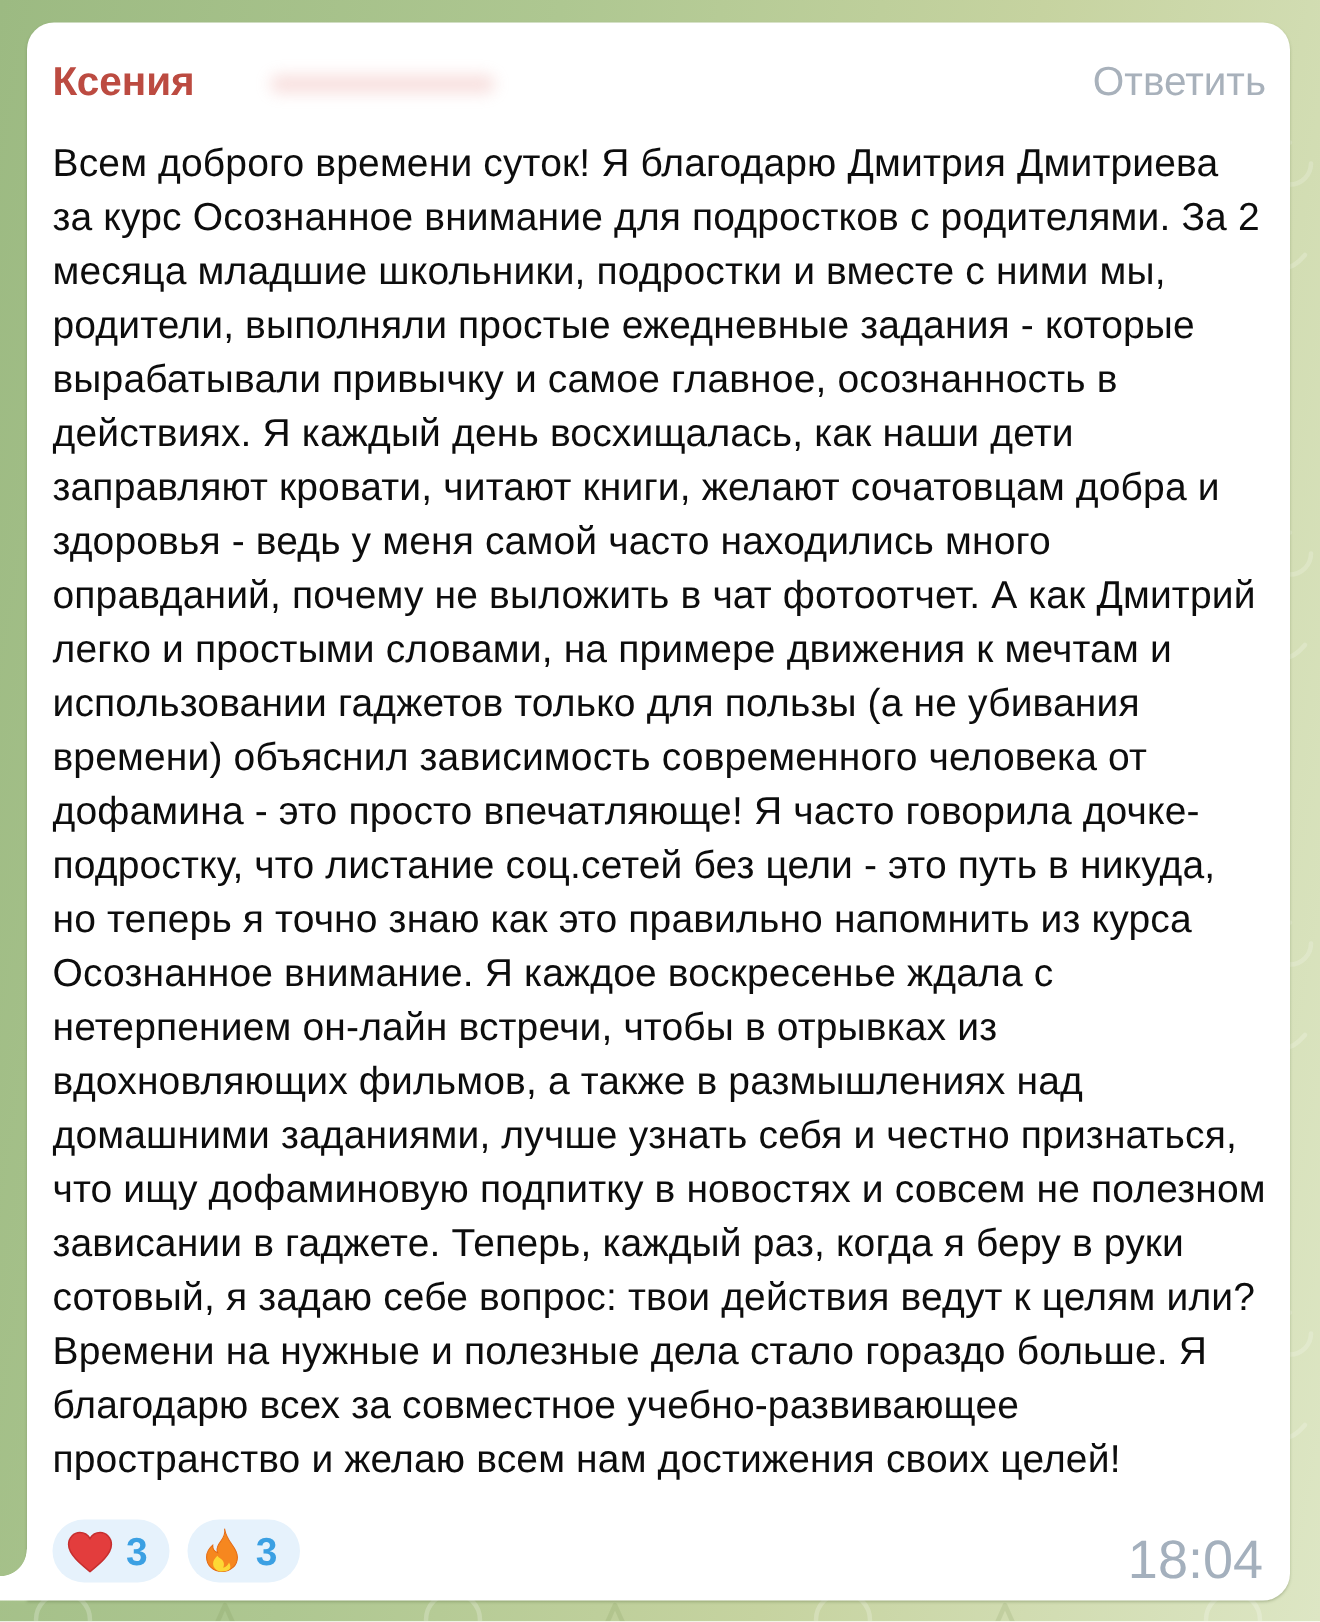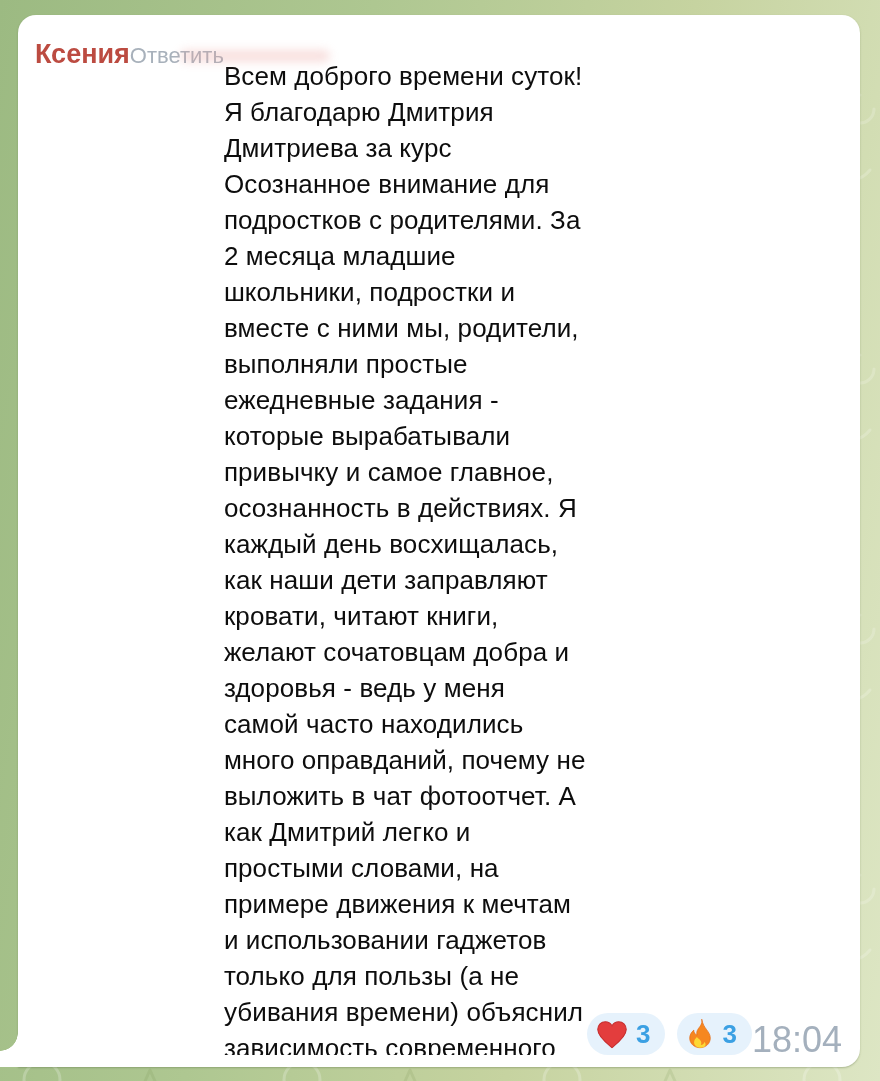--- a/index.html
+++ b/index.html
@@ -24,20 +24,21 @@
     position: absolute;
     left: 18px;
     top: 15px;
     right: 20px;
     bottom: 14px;
     background: #ffffff;
     border-radius: 18px 18px 18px 0;
     box-shadow: 0 1px 2px rgba(80, 100, 55, 0.35);
     padding: 23px 16px 12px 17px;
     display: flex;
+    flex-direction: column;
     overflow: hidden;
   }
   
   .bubble-tail {
     position: absolute;
     left: 0;
     bottom: 14px;
     width: 18px;
     height: 34px;
     background: radial-gradient(circle 18px at 0 0, rgba(0,0,0,0) 0 17.5px, #ffffff 18px);
@@ -61,21 +62,21 @@
     left: 145px;
     top: 12px;
     width: 150px;
     height: 12px;
     background: #eba4a0;
     opacity: 0.35;
     filter: blur(5px);
     border-radius: 6px;
   }
   .reply-button {
-    font-size: 22px;
+    font-size: 27px;
     color: #a8b1bb;
     cursor: pointer;
   }
 
   .message-text {
     margin-top: 20px;
     font-size: 26px;
     line-height: 36px;
     color: #0d0d0d;
     letter-spacing: 0.1px;

